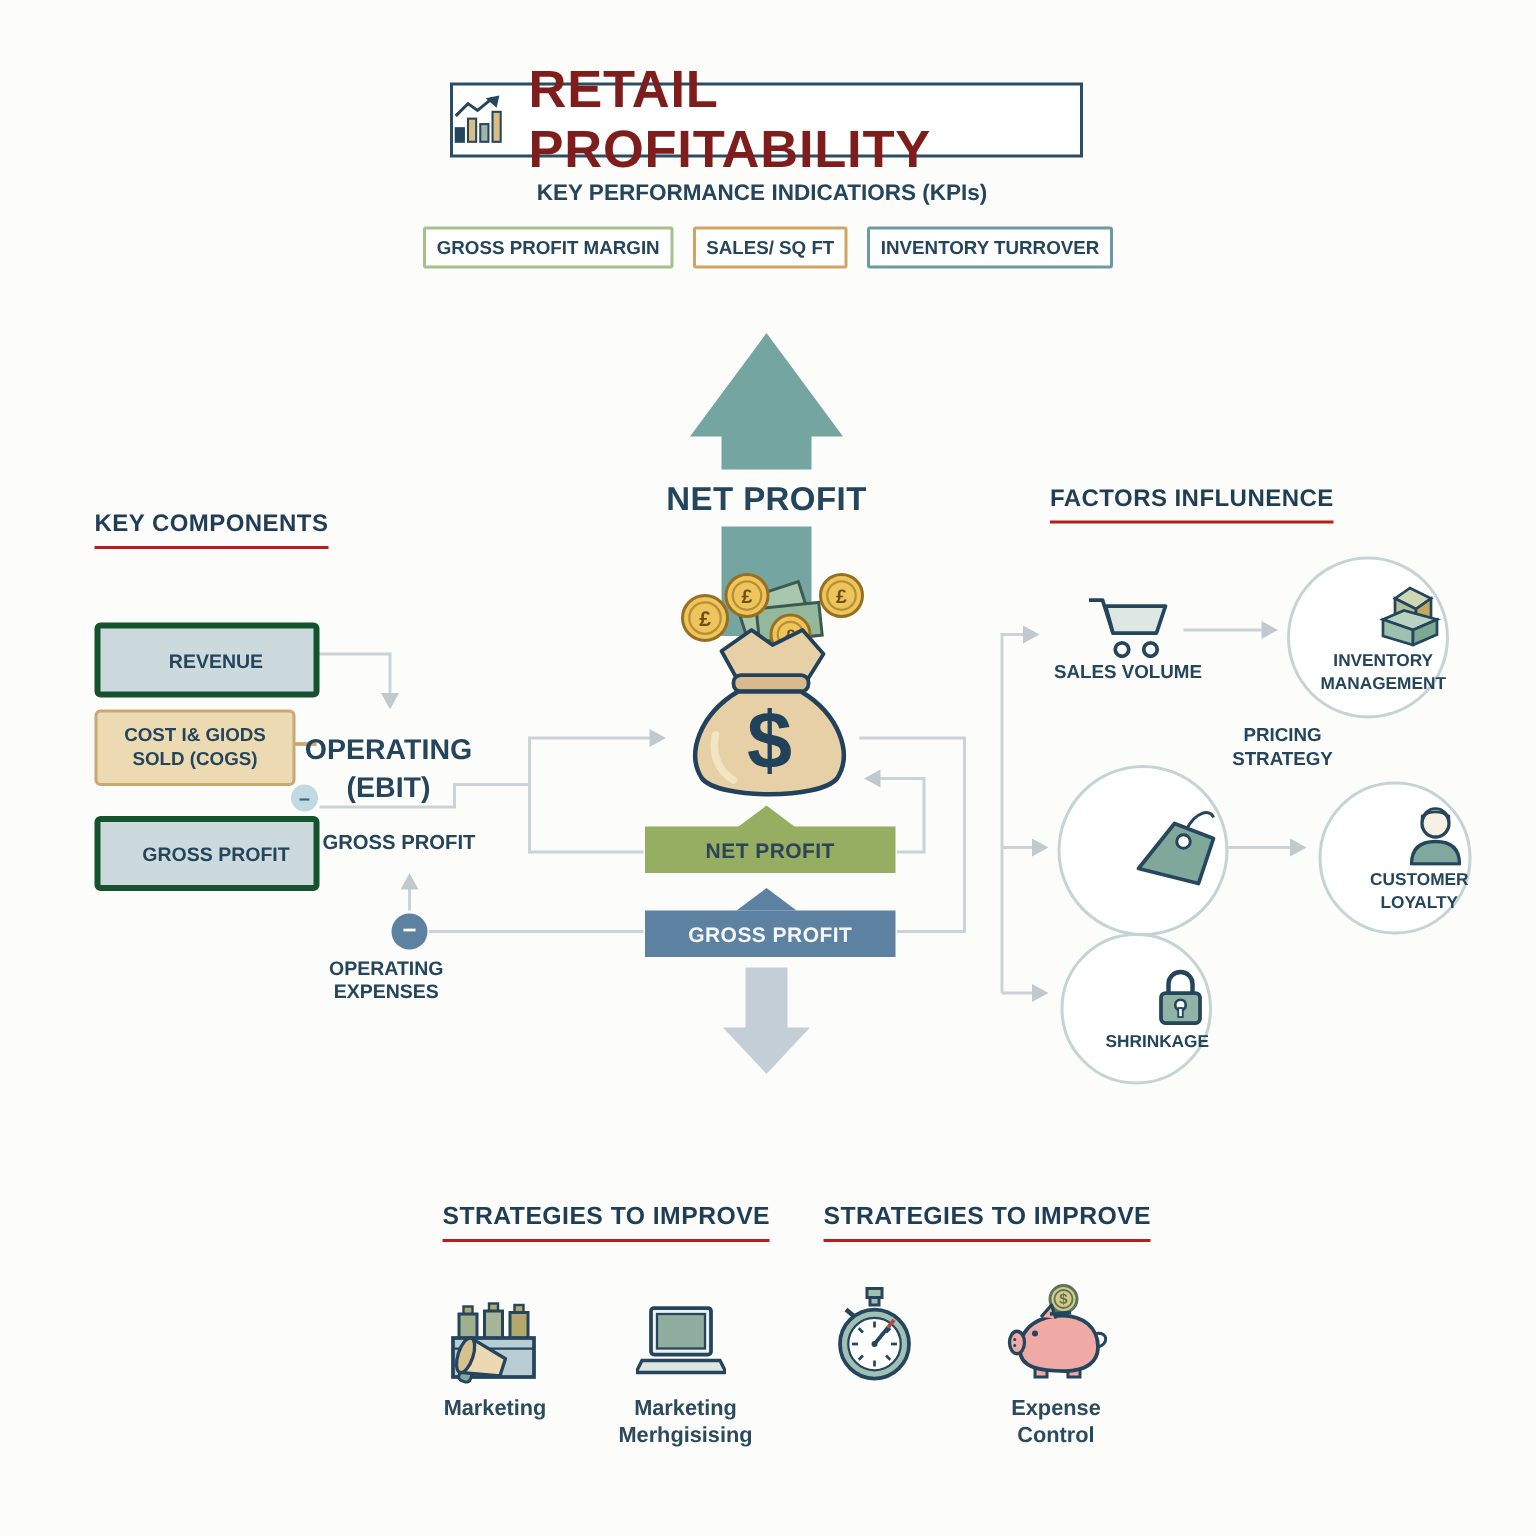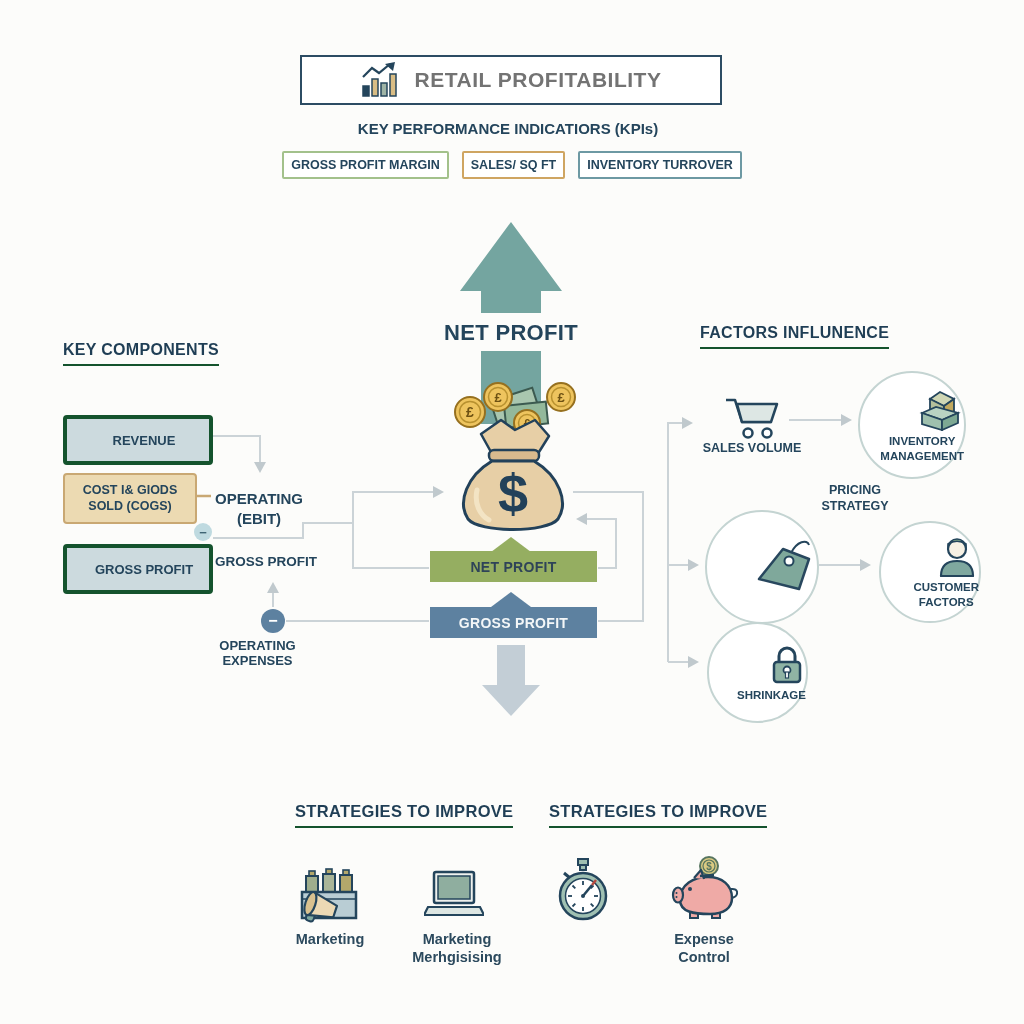--- a/index.html
+++ b/index.html
@@ -5,29 +5,29 @@
   html,body{margin:0;padding:0;}
   body{background:#ffffff;font-family:"Liberation Sans",sans-serif;}
   .canvas{position:relative;width:1024px;height:1024px;background:#fcfcfa;overflow:hidden;color:#24455c;}
   .abs{position:absolute;}
   svg{display:block;}
   .pre{white-space:pre-line;}
 
   
   .title-box{left:300px;top:55px;width:418px;height:46px;border:2px solid #2c4c63;background:#fff;
     display:flex;align-items:center;justify-content:center;gap:14px;}
-  .title-text{font-size:21px;font-weight:800;letter-spacing:.5px;color:#737373;}
+  .title-text{font-size:35px;font-weight:800;letter-spacing:.5px;color:#7f1d1d;}
 
   
   .kpi-heading{left:0;top:120px;width:1016px;text-align:center;font-size:15px;font-weight:700;color:#24455c;}
   .kpi-row{left:0;top:151px;width:1024px;display:flex;justify-content:center;gap:13px;}
   .kpi-box{background:#fff;border:2px solid;padding:5px 7px;font-size:12.5px;font-weight:700;color:#24455c;border-radius:2px;}
   .kpi-0{border-color:#a3c18b;} .kpi-1{border-color:#d9be8c;} .kpi-2{border-color:#cfa561;} .kpi-3{border-color:#6d99a3;}
 
-  .sec-heading{display:inline-block;font-size:16px;font-weight:800;color:#1f3e55;border-bottom:2px solid #14532d;padding-bottom:5px;letter-spacing:.3px;}
+  .sec-heading{display:inline-block;font-size:16px;font-weight:800;color:#1f3e55;border-bottom:2px solid #b91c1c;padding-bottom:5px;letter-spacing:.3px;}
 
   
   .comp-box{width:130px;display:flex;align-items:center;justify-content:center;text-align:center;
     font-weight:700;font-size:13px;color:#24455c;border-radius:4px;}
   .box-blue{background:#ccdade;border:4px solid #14532d;padding-left:12px;}
   .box-tan{background:#ecdab2;border:2px solid #c9a873;}
   .flow-label{font-weight:700;color:#24455c;text-align:center;}
   .minus-circle{border-radius:50%;display:flex;align-items:center;justify-content:center;font-weight:700;}
   .minus-light{width:18px;height:18px;background:#bfdae0;color:#3f6474;font-size:13px;}
   .minus-dark{width:24px;height:24px;background:#5d81a0;color:#fff;font-size:16px;}
@@ -111,21 +111,21 @@
   </div>
 
   <div class="abs" style="left:63px;top:341px;">
     <span class="sec-heading">KEY COMPONENTS</span>
   </div>
   <div class="abs comp-box box-blue" style="left:63px;top:415px;height:42px;">REVENUE</div>
   <div class="abs comp-box box-tan pre" style="left:63px;top:473px;height:47px;font-size:12.5px;line-height:1.25;">COST I&amp; GIODS
 SOLD (COGS)</div>
   <div class="abs comp-box box-blue" style="left:63px;top:544px;height:42px;">GROSS PROFIT</div>
 
-  <div class="abs flow-label pre" style="left:203px;top:489px;width:112px;font-size:15px;line-height:1.3;">OPERATING
+  <div class="abs flow-label pre" style="left:203px;top:489px;width:112px;font-size:19px;line-height:1.3;">OPERATING
 (EBIT)</div>
   <div class="abs flow-label" style="left:206px;top:554px;width:120px;font-size:13.5px;">GROSS PROFIT</div>
   <div class="abs flow-label" style="left:185px;top:638px;width:145px;font-size:13px;">OPERATING EXPENSES</div>
 
   <div class="abs minus-circle minus-light" style="left:194px;top:523px;">−</div>
   <div class="abs minus-circle minus-dark" style="left:261px;top:609px;">−</div>
 
   <div class="abs" style="left:441px;top:320px;width:140px;text-align:center;font-size:22px;font-weight:800;color:#24455c;letter-spacing:.3px;">NET PROFIT</div>
 
   <svg class="abs" style="left:443px;top:370px;" width="140" height="166" viewBox="0 0 140 166">
@@ -202,21 +202,21 @@
     </svg>
   </div>
 
   <div class="abs factor-circle" style="left:879px;top:521px;width:98px;height:98px;">
     <svg width="44" height="42" viewBox="0 0 44 42">
       <path d="M6 41 C6 29 14 26 22 26 C30 26 38 29 38 41 Z" fill="#7fa89f" stroke="#24455c" stroke-width="2.2" stroke-linejoin="round"></path>
       <circle cx="22" cy="14" r="9" fill="#f7f1e4" stroke="#24455c" stroke-width="2.2"></circle>
       <path d="M13 13 A9 9 0 0 1 31 13 L31 9 A12 8 0 0 0 13 9 Z" fill="#94bb90" stroke="#24455c" stroke-width="1.6"></path>
     </svg>
     <div class="circle-label pre">CUSTOMER
-FACTORS</div>
+LOYALTY</div>
   </div>
 
   <div class="abs factor-circle" style="left:707px;top:622px;width:97px;height:97px;">
     <svg width="38" height="42" viewBox="0 0 38 42">
       <path d="M11 20 V13 A8 8 0 0 1 27 13 V20" stroke="#24455c" stroke-width="3" fill="none"></path>
       <rect x="6" y="19" width="26" height="20" rx="3" fill="#8fb3a4" stroke="#24455c" stroke-width="2.5"></rect>
       <circle cx="19" cy="27" r="3.5" fill="#fff" stroke="#24455c" stroke-width="1.8"></circle>
       <rect x="17.5" y="29" width="3" height="6" fill="#fff" stroke="#24455c" stroke-width="1.2"></rect>
     </svg>
     <div class="circle-label">SHRINKAGE</div>

